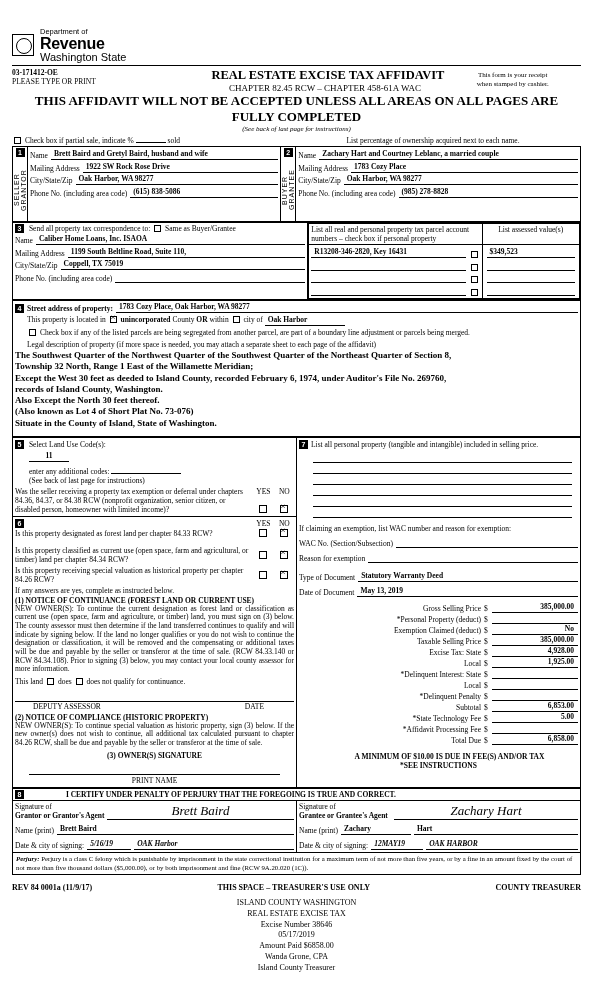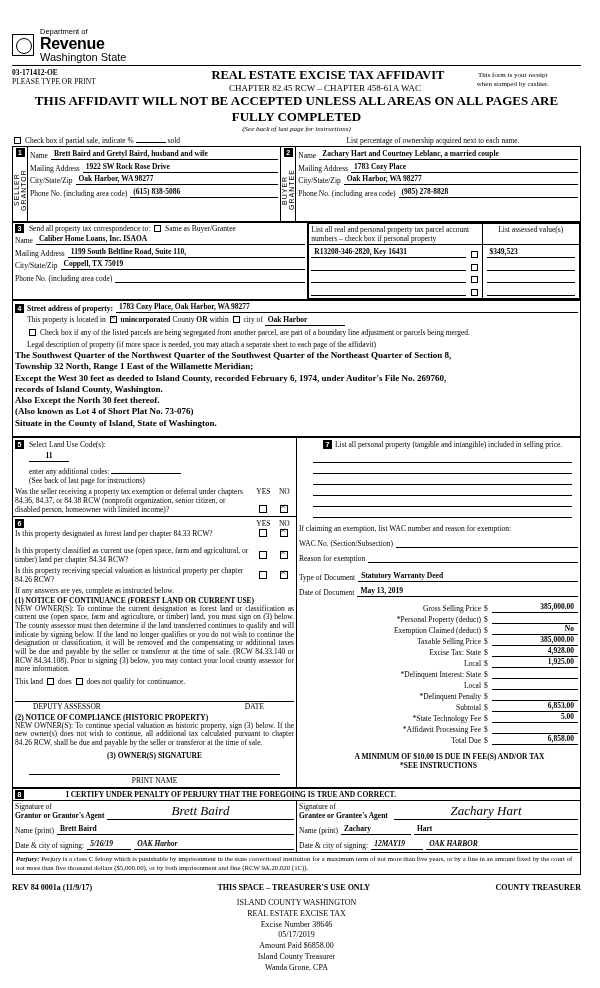--- a/index.html
+++ b/index.html
@@ -378,21 +378,21 @@
           <div class="s75 b" style="margin-top:2px;">(2) NOTICE OF COMPLIANCE (HISTORIC PROPERTY)</div>
           <div class="s75" style="text-align:justify;line-height:1.15;">NEW OWNER(S): To continue special valuation as historic property, sign (3) below.  If the new owner(s) does not wish to continue, all additional tax calculated pursuant to chapter 84.26 RCW, shall be due and payable by the seller or transferor at the time of sale.</div>
 
           <div class="s75 b center" style="margin-top:3px;">(3) OWNER(S) SIGNATURE</div>
           <div style="border-bottom:1px solid #000;height:13px;margin:2px 14px 0 14px;"></div>
           <div class="s75 center" style="margin-top:1px;">PRINT NAME</div>
         </div>
       </td>
 
       <td style="width:50%;padding:2px;">
-        <div style="display:flex;margin-left:24px;">
+        <div style="display:flex;">
           <span class="secnum">7</span>
           <span class="s75" style="margin-left:3px;">List all personal property (tangible and intangible) included in selling price.</span>
         </div>
         <div class="lines" style="margin:3px 6px 0 14px;">
           <div></div>
               <div></div>
               <div></div>
               <div></div>
               <div></div>
               <div></div>
@@ -557,17 +557,17 @@
     <span>THIS SPACE – TREASURER'S USE ONLY</span>
     <span>COUNTY TREASURER</span>
   </div>
 
   <div class="footer">
     <div>ISLAND COUNTY WASHINGTON</div>
     <div>REAL ESTATE EXCISE TAX</div>
     <div>Excise Number 38646</div>
     <div>05/17/2019</div>
     <div>Amount Paid $6858.00</div>
+    <div>Wanda Grone, CPA</div>
     <div>Island County Treasurer</div>
-    <div>Wanda Grone, CPA</div>
   </div>
 
 </div>
 
 </body></html>

